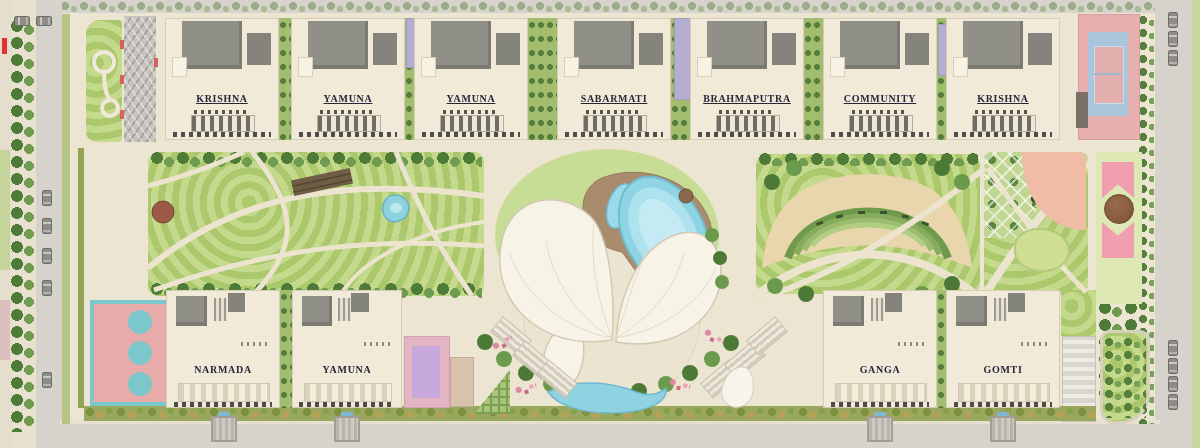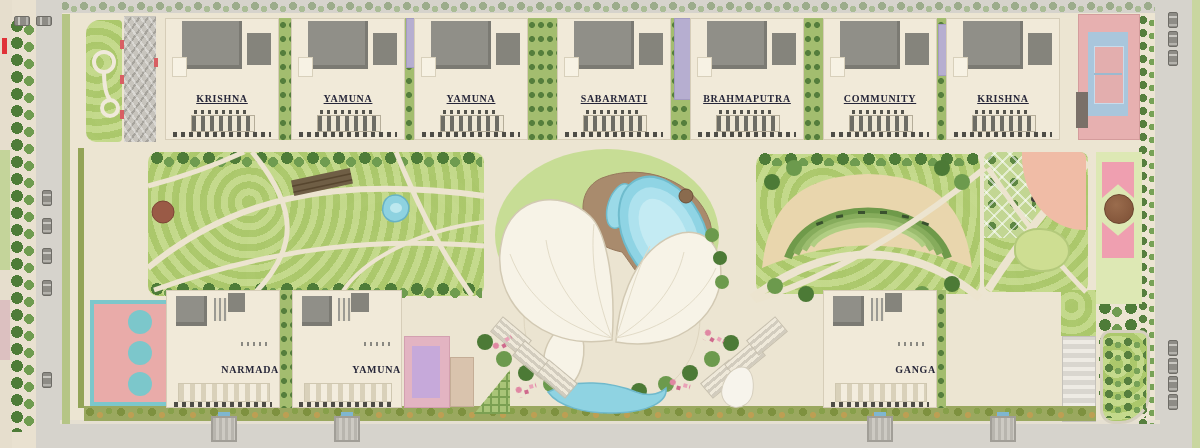--- a/index.html
+++ b/index.html
@@ -39,21 +39,21 @@
   .roofA{position:absolute;left:14%;top:2%;width:54%;height:40%;background:#908f88;box-shadow:inset -3px -4px 0 #7b7a73;}
   .tower.bot .roofA{left:8%;top:4%;width:28%;height:26%;}
   .roofB{position:absolute;right:6%;top:12%;width:22%;height:26%;background:#85847c;}
   .tower.bot .roofB{right:30%;top:2%;width:16%;height:16%;}
   .whiteblk{position:absolute;left:5%;top:32%;width:12%;height:15%;background:#f7f2e4;border:1px solid #d8d0bb;}
   .hatch{position:absolute;left:42%;top:6%;width:12%;height:20%;background:repeating-linear-gradient(90deg,#9b9a93 0 2px,#e8e1cf 2px 5px);}
   .tickrow{position:absolute;right:10%;top:44%;width:24%;height:4px;background:repeating-linear-gradient(90deg,#8a8982 0 2px,transparent 2px 6px);}
   .bldg-label{position:absolute;left:0;width:100%;text-align:center;font-weight:700;font-size:10px;
               color:#262639;letter-spacing:.7px;z-index:4;}
   .tower.top .bldg-label{top:62%;text-decoration:underline;}
-  .tower.bot .bldg-label{top:63%;text-align:right;}
+  .tower.bot .bldg-label{top:63%;}
   .dotrow{position:absolute;left:25%;width:50%;height:4px;background:repeating-linear-gradient(90deg,#55544d 0 3px,transparent 3px 7px);}
   .tower.top .dotrow{top:76%;}
   .winstrip{position:absolute;left:22%;top:80%;width:56%;height:15px;
             background:repeating-linear-gradient(90deg,#6e6d65 0 4px,#efe8d6 4px 9px);border:1px solid #b5ad99;}
   .winbig{position:absolute;left:10%;top:79%;width:80%;height:17px;
           background:repeating-linear-gradient(90deg,#d9d1ba 0 5px,#f3edde 5px 11px);border:1px solid #cfc7b0;}
   .dashfull{position:absolute;left:6%;width:88%;height:5px;background:repeating-linear-gradient(90deg,#4e4d47 0 4px,transparent 4px 8px);}
   .tower.top .dashfull{top:94%;}
   .tower.bot .dashfull{top:96%;}
   .ggap{position:absolute;top:18px;height:122px;background-color:#a3bd6f;z-index:2;
@@ -374,20 +374,29 @@
   </div>
   <div class="tower bot" style="left:823px;">
     <div class="roofA"></div>
       <div class="roofB"></div>
     <div class="hatch"></div>
     <div class="tickrow"></div>
     <div class="bldg-label">GANGA</div>
     <div class="winbig"></div>
     <div class="dashfull"></div>
   </div>
+  <div class="tower bot" style="left:946px;">
+    <div class="roofA"></div>
+      <div class="roofB"></div>
+    <div class="hatch"></div>
+    <div class="tickrow"></div>
+    <div class="bldg-label">GOMTI</div>
+    <div class="winbig"></div>
+    <div class="dashfull"></div>
+  </div>
 
   <div class="abs" style="left:404px;top:336px;width:44px;height:70px;background:#e3b4c2;border:1px solid #d3a0b0;z-index:3;"></div>
   <div class="abs" style="left:412px;top:346px;width:28px;height:52px;background:#c6a9da;z-index:3;"></div>
   <div class="abs" style="left:450px;top:357px;width:22px;height:48px;background:#d9c3ad;border:1px solid #c4ad96;z-index:3;"></div>
   <div class="maze" style="left:474px;top:370px;width:36px;height:44px;"></div>
 
   <div class="abs" style="left:722px;top:366px;width:30px;height:40px;background:#f7f4ec;border:1px solid #d5cebd;border-radius:58% 42% 52% 48%/62% 58% 42% 38%;transform:rotate(10deg);z-index:3;"></div>
 
   <div class="abs lawn" style="left:1061px;top:290px;width:35px;height:46px;"></div>
   <div class="abs parkstripes" style="left:1062px;top:336px;width:34px;height:86px;"></div>

